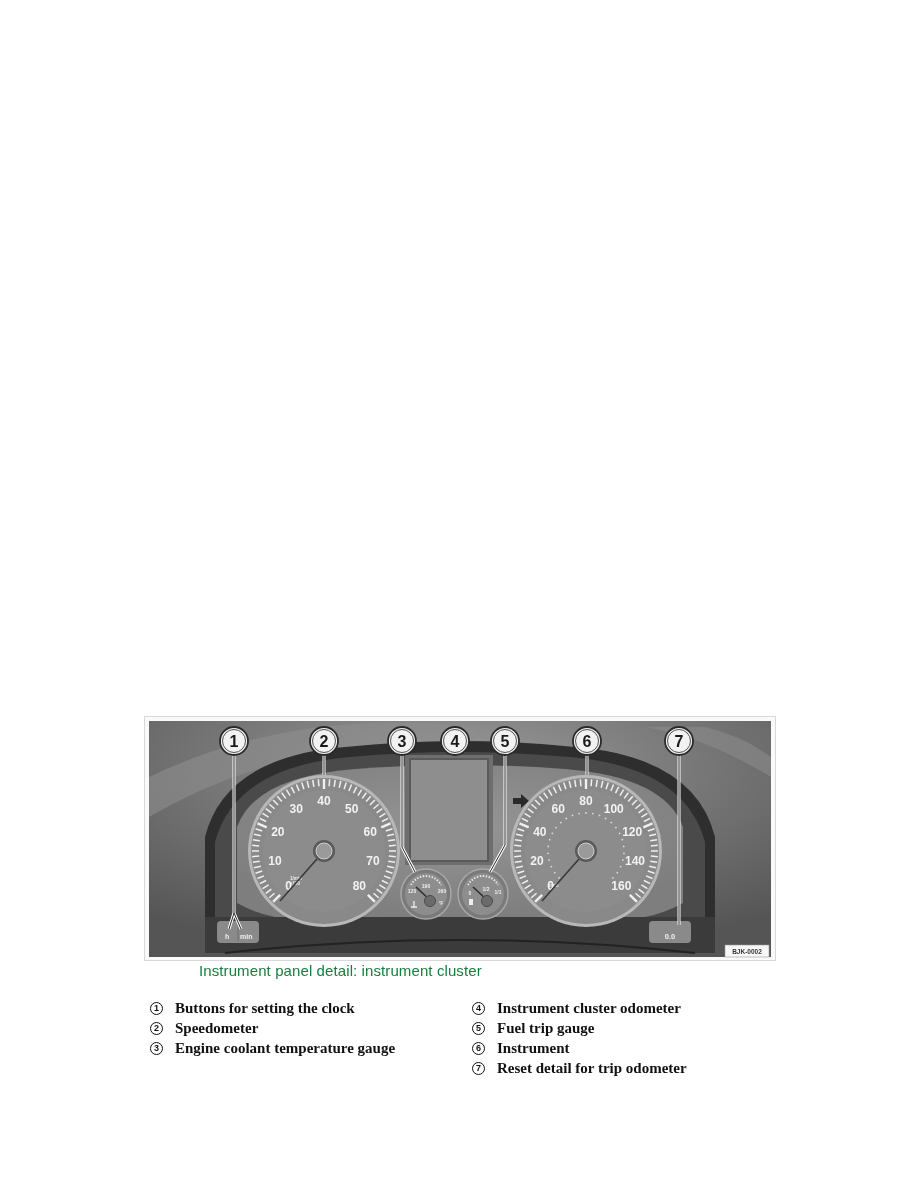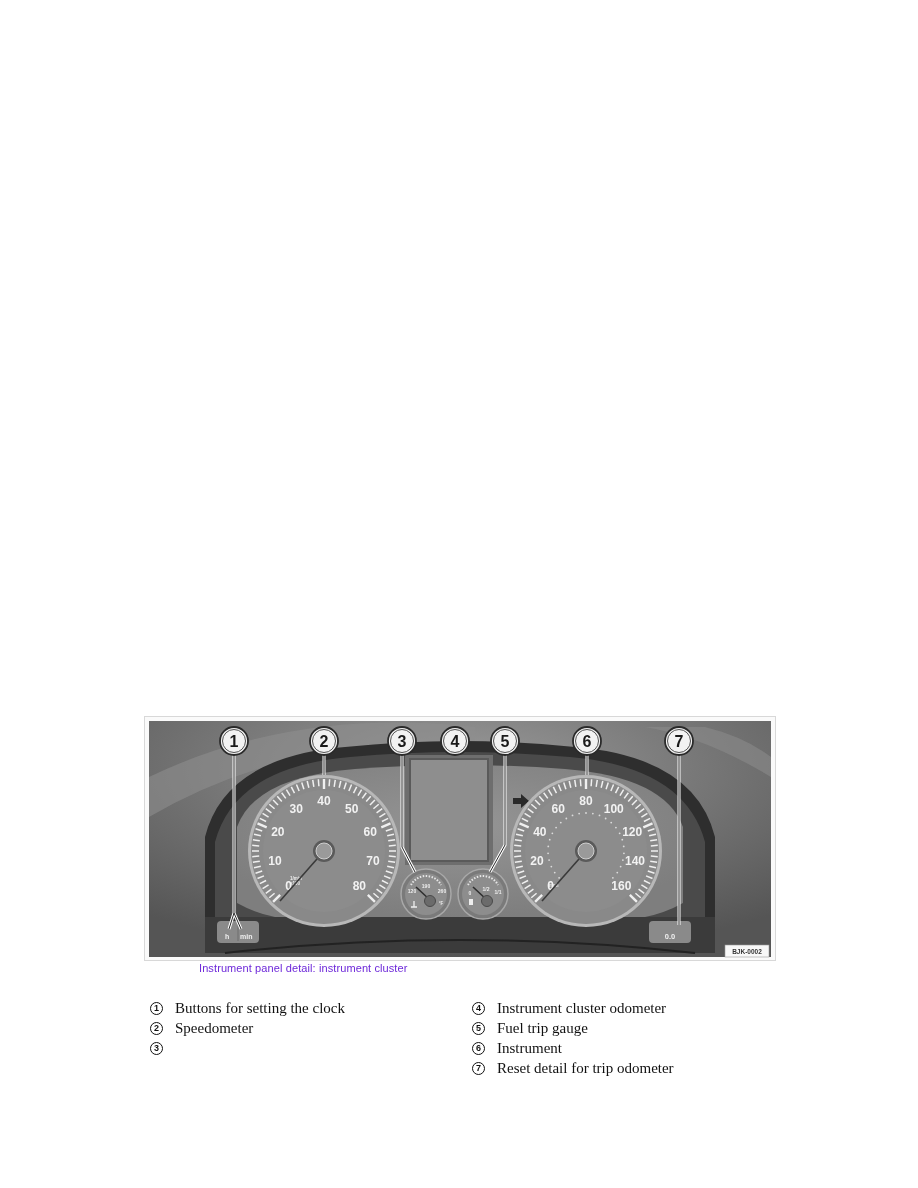--- a/index.html
+++ b/index.html
@@ -1,25 +1,25 @@
 <!DOCTYPE html>
 <html><head>
 <meta charset="utf-8">
 <style>
   html, body { margin:0; padding:0; background:#ffffff; }
   body { width:918px; height:1188px; position:relative; overflow:hidden; font-family:"Liberation Serif", serif; }
   .figure-frame { position:absolute; left:144px; top:716px; width:630px; height:243px; border:1px solid #d8d8d8; background:#fafafa; }
   .figure-frame svg { position:absolute; left:0; top:0; }
-  .caption { position:absolute; left:199px; top:962px; font-family:"Liberation Sans", sans-serif; font-size:11px; color:#6d28d9; letter-spacing:0.1px; }
+  .caption { position:absolute; left:199px; top:962px; font-family:"Liberation Sans", sans-serif; font-size:15px; color:#15803d; letter-spacing:0.1px; }
   .legend { position:absolute; top:998px; font-family:"Liberation Serif", serif; font-size:15px; color:#111; font-weight:bold; }
   .legend-col-left { left:150px; }
   .legend-col-right { left:472px; }
   .legend-item { height:20px; line-height:20px; display:flex; align-items:center; white-space:nowrap; }
   .legend-num { display:inline-flex; width:13px; height:13px; border:1.3px solid #111; border-radius:50%; font-size:9px; font-family:"Liberation Sans", sans-serif; align-items:center; justify-content:center; margin-right:12px; box-sizing:border-box; font-weight:bold; }
-  .legend-label { font-weight:normal;text-align:center; }
+  .legend-label { font-weight:bold;text-align:center; }
   .svg-text { font-family:"Liberation Sans", sans-serif; font-weight:bold; }
 </style>
 </head>
 <body>
 
 <div class="figure-frame">
   <svg width="630" height="243" viewBox="0 0 630 243">
     <defs>
       <radialGradient id="dashGrad" cx="50%" cy="20%" r="80%">
         <stop offset="0%" stop-color="#9a9a9a"></stop>
@@ -348,20 +348,21 @@
   <div class="legend-item">
       <span class="legend-num">1</span>
       <span class="legend-label">Buttons for setting the clock</span>
     </div>
   <div class="legend-item">
       <span class="legend-num">2</span>
       <span class="legend-label">Speedometer</span>
     </div>
   <div class="legend-item">
       <span class="legend-num">3</span>
+      <span class="legend-label">Engine coolant temperature gauge</span>
     </div>
 </div>
 
 <div class="legend legend-col-right">
   <div class="legend-item">
       <span class="legend-num">4</span>
       <span class="legend-label">Instrument cluster odometer</span>
     </div>
   <div class="legend-item">
       <span class="legend-num">5</span>

